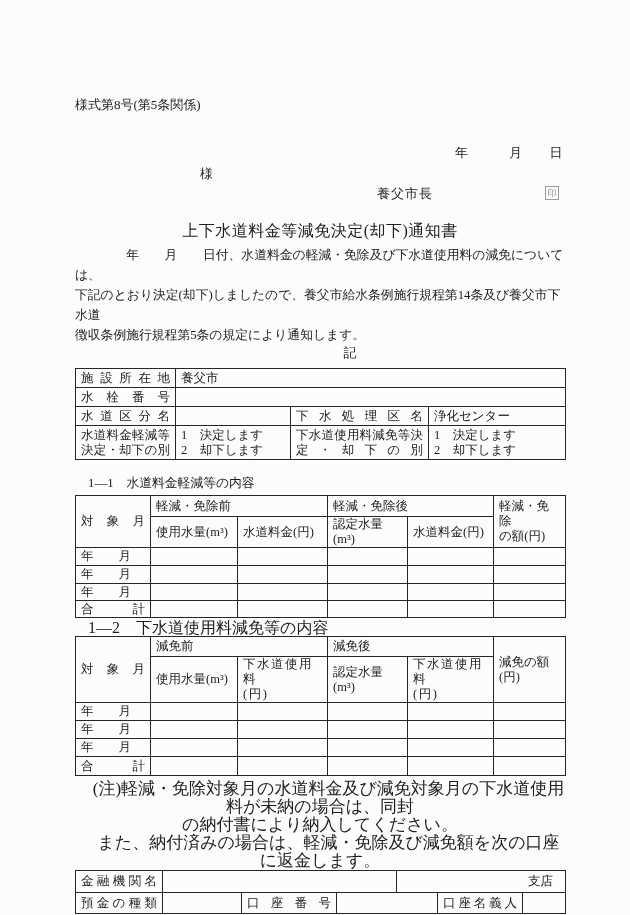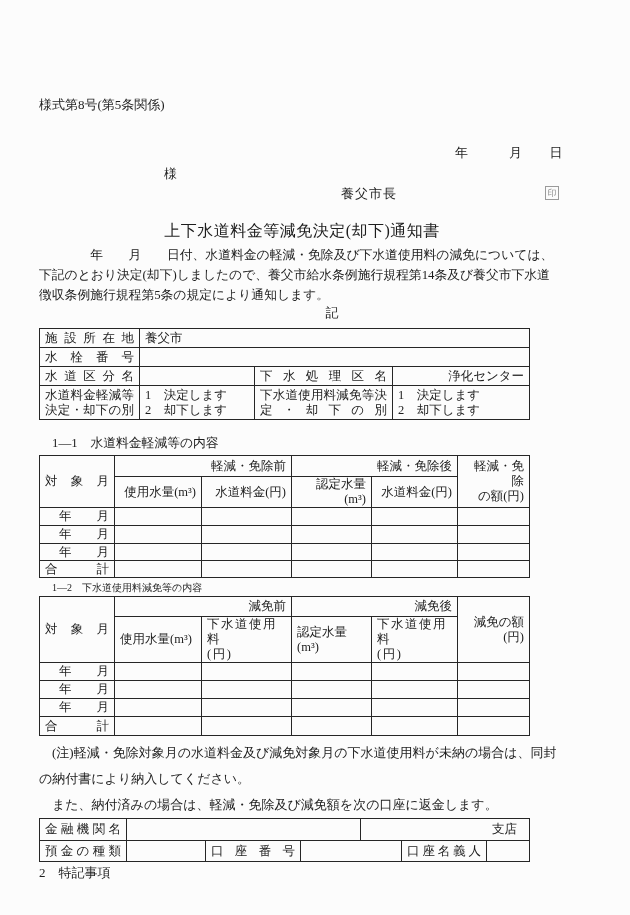--- a/index.html
+++ b/index.html
@@ -4,21 +4,21 @@
 <style>
   * { margin:0; padding:0; box-sizing:border-box; }
   html,body { background:#fcfcfc; }
   .page {
     position:relative;
     width:630px; height:915px;
     background:#fcfcfc;
     color:#1d1d1d;
     font-family:"Liberation Serif","DejaVu Serif",serif;
     font-size:13px;
-    padding:97px 65px 0 39px;
+    padding:97px 65px 0 75px;
     overflow:hidden;
   }
   .line { height:16px; line-height:16px; }
   .form-number { }
   .date-line { margin-top:32px; text-align:right; padding-right:2px; letter-spacing:.5px; }
   .addressee-line { margin-top:5px; padding-left:125px; }
   .sender-line { margin-top:4px; display:flex; }
   .sender-name { margin-left:302px; letter-spacing:1px; }
   .seal-box {
     margin-left:auto; margin-right:6px;
@@ -34,30 +34,30 @@
   table { border-collapse:collapse; table-layout:fixed; width:490px; }
   td {
     border:1px solid #262626;
     font-size:12.5px;
     padding:0 5px;
     vertical-align:middle;
     overflow:hidden;
     line-height:15px;
   }
   .jlabel { text-align:justify; text-align-last:justify; }
-  .center { text-align:right; }
+  .center { text-align:left; }
   .right  { text-align:right;margin-left:29px; }
   .pre    { white-space:pre-line; }
   .ls2    { letter-spacing:1.5px; }
   .branch-cell { padding-right:12px; }
 
   .info-table { margin-top:7px; }
   .section-label { margin-top:17px; height:13px; line-height:13px; margin-bottom:5px; padding-left:13px; font-size:12.8px; }
-  .section-label-2 { margin-top:3px; height:13px; line-height:13px; margin-bottom:2px; padding-left:13px; font-size:10px; }
-  .notes { margin-top:4px; line-height:26px; white-space:pre-line; font-size:13px; }
+  .section-label-2 { margin-top:3px; height:13px; line-height:13px; margin-bottom:2px; padding-left:13px; font-size:16px; }
+  .notes { margin-top:4px; line-height:18px; white-space:pre-line; font-size:17px;text-align:center; }
   .bank-table { margin-top:0; }
   .footer-line { margin-top:3px; height:16px; line-height:16px; }
 </style>
 </head>
 <body>
 
 <div class="page">
 
   <div class="line form-number">様式第8号(第5条関係)</div>
 

